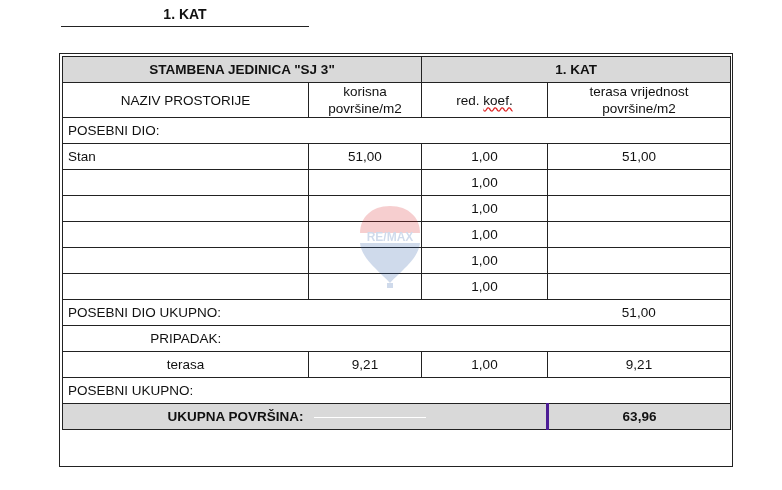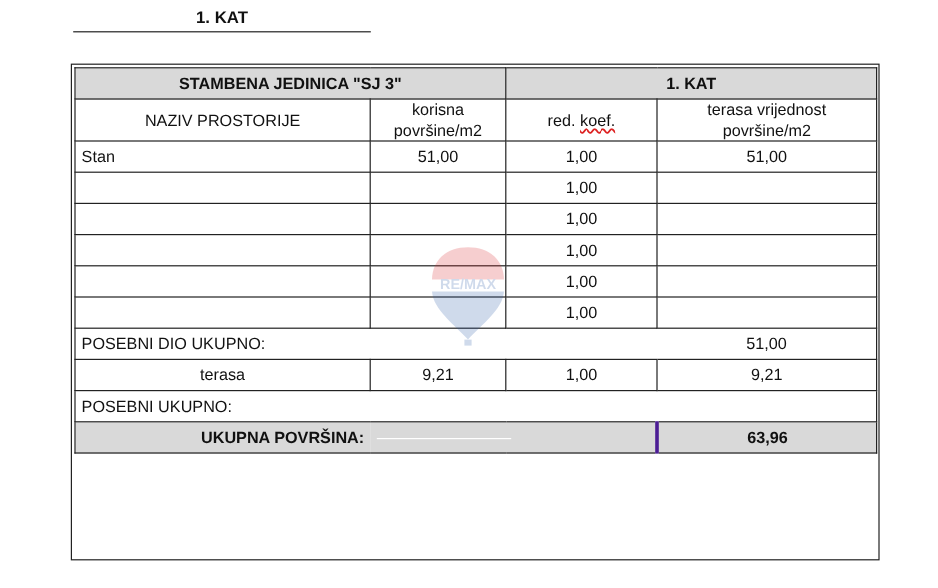--- a/index.html
+++ b/index.html
@@ -48,20 +48,23 @@
     <td colspan="2" class="c b">STAMBENA JEDINICA "SJ 3"</td>
     <td colspan="2" class="c b">1. KAT</td>
   </tr>
   <tr class="h2">
     <td class="c">NAZIV PROSTORIJE</td>
     <td class="c">korisna površine/m2</td>
     <td class="c"><span>red. </span><span class="spell">koef.</span></td>
     <td class="c">terasa vrijednost površine/m2</td>
   </tr>
 
+  <tr class="dbl-top">
+    <td colspan="4">POSEBNI DIO:</td>
+  </tr>
   <tr>
     <td>Stan</td>
     <td class="c">51,00</td>
     <td class="c">1,00</td>
     <td class="c">51,00</td>
   </tr>
   <tr>
     <td></td>
     <td class="c"></td>
     <td class="c">1,00</td>
@@ -89,20 +92,24 @@
     <td></td>
     <td class="c"></td>
     <td class="c">1,00</td>
     <td class="c"></td>
   </tr>
   <tr class="sec">
     <td colspan="3" class="nob-right">POSEBNI DIO UKUPNO:</td>
     <td class="c nob-left">51,00</td>
   </tr>
 
+  <tr class="dbl-top">
+    <td class="c" style="border-right:none;">PRIPADAK:</td>
+    <td colspan="3" style="border-left:none;"></td>
+  </tr>
   <tr>
     <td class="c">terasa</td>
     <td class="c">9,21</td>
     <td class="c">1,00</td>
     <td class="c">9,21</td>
   </tr>
   <tr class="sec">
     <td colspan="3" class="nob-right">POSEBNI UKUPNO:</td>
     <td class="c nob-left"></td>
   </tr>

